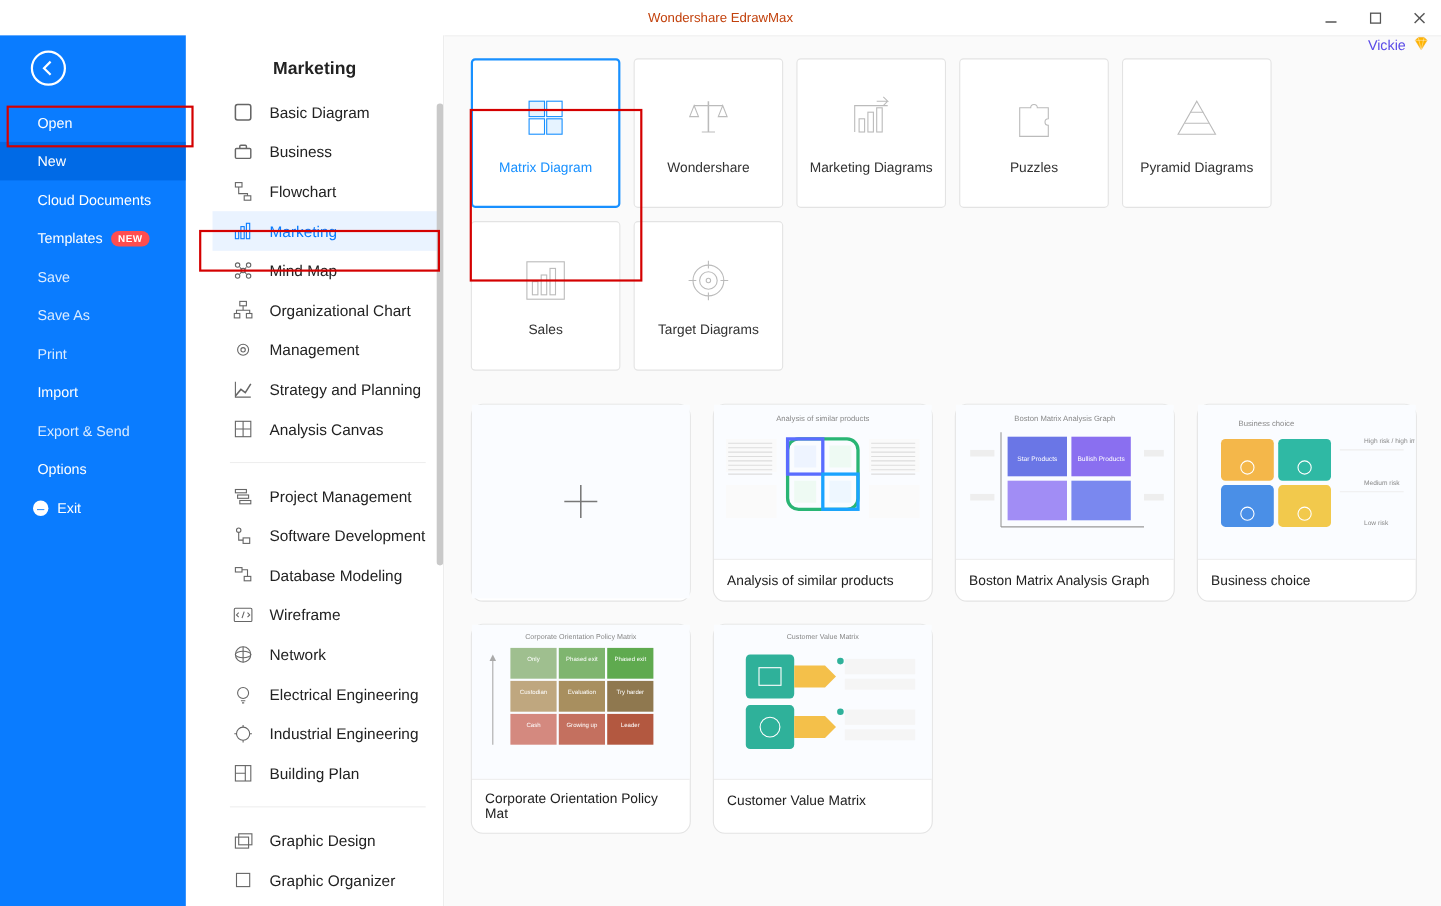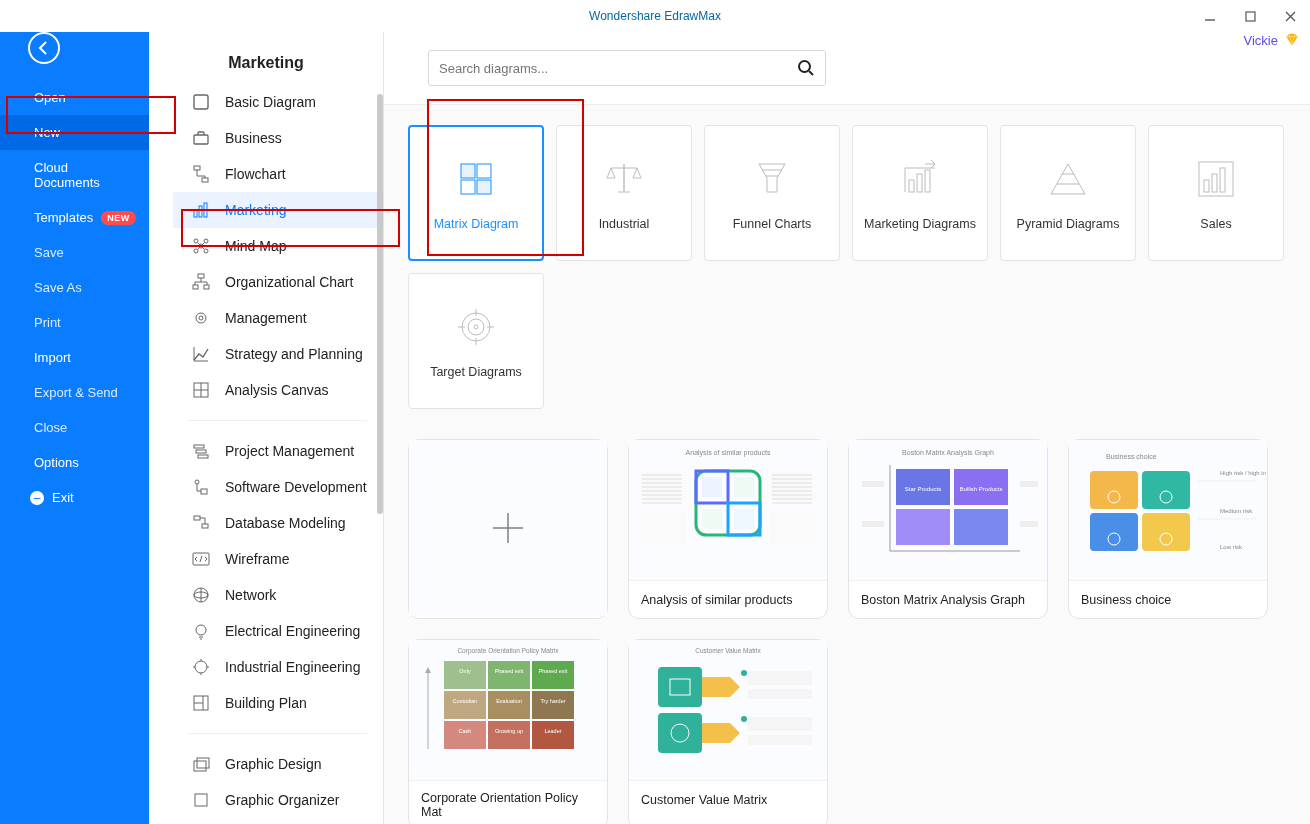--- a/index.html
+++ b/index.html
@@ -1,26 +1,26 @@
 <!DOCTYPE html>
 <html><head>
 <meta charset="utf-8">
 <style>
   * { box-sizing: border-box; margin: 0; padding: 0; }
   body { font-family: "Segoe UI", Arial, sans-serif; font-size: 13px; color: #222; background: #fff; overflow: hidden; }
   .app { display: flex; flex-direction: column; width: 1310px; height: 824px; }
   .titlebar { height: 32px; display: flex; align-items: center; justify-content: center; position: relative; background: #fff; }
-  .titlebar-title { font-size: 12px; color: #0369a1; }
+  .titlebar-title { font-size: 12px; color: #c2410c; }
   .win-controls { position: absolute; right: 0; top: 0; display: flex; height: 32px; }
   .win-btn { width: 40px; display: flex; align-items: center; justify-content: center; color: #555; font-size: 14px; cursor: pointer; }
   .userbar { position: absolute; right: 10px; top: 32px; display: flex; align-items: flex-end; gap: 6px; font-size: 13px; }
   .userbar .uname { color: #5a4be7; }
   .diamond { width: 16px; height: 16px; }
   .body { flex: 1; display: flex; min-height: 0; }
-  .sidebar-left { width: 149px; background: #0a7cff; color: #fff; display: flex; flex-direction: column; }
+  .sidebar-left { width: 169px; background: #0a7cff; color: #fff; display: flex; flex-direction: column; padding-top: 14px; }
   .back-circle { width: 32px; height: 32px; border: 2px solid #fff; border-radius: 50%; display: flex; align-items: center; justify-content: center; margin-left: 28px; margin-bottom: 16px; cursor: pointer; }
   .nav-item { padding: 10px 16px 10px 34px; font-size: 13px; cursor: pointer; display: flex; align-items: center; gap: 8px; color: rgba(255,255,255,0.85); }
   .nav-item.bright { color: #fff; font-weight: 500; }
   .nav-item.active { background: #006ae6; color: #fff; font-weight: 500; }
   .badge-new { background: #ff4d4f; color: #fff; font-size: 9px; font-weight: 700; padding: 2px 6px; border-radius: 8px; letter-spacing: 0.5px; }
   .exit-row { display: flex; align-items: center; gap: 8px; padding: 10px 16px 10px 30px; color: #fff; cursor: pointer; }
   .exit-dot { width: 14px; height: 14px; background: #fff; border-radius: 50%; display: flex; align-items: center; justify-content: center; color: #0a7cff; font-size: 12px; line-height: 1; }
 
   .hl-left { position: absolute; border: 2px solid #d40000; pointer-events: none; }
   .hl1 { left: 6px; top: 96px; width: 170px; height: 38px; }
@@ -123,23 +123,20 @@
           </div>
           <div class="nav-item">
             <span>Print</span>
           </div>
           <div class="nav-item bright">
             <span>Import</span>
           </div>
           <div class="nav-item">
             <span>Export &amp; Send</span>
           </div>
-          <div class="nav-item">
-            <span>Close</span>
-          </div>
           <div class="nav-item bright">
             <span>Options</span>
           </div>
         </div>
       <div class="exit-row">
         <span class="exit-dot">–</span>
         <span>Exit</span>
       </div>
     </div>
 
@@ -330,29 +327,20 @@
               <svg width="20" height="20" viewBox="0 0 20 20">
                 <rect x="4" y="4" width="12" height="12" fill="none" stroke="#666"></rect>
               </svg>
             </span>
             <span>Graphic Organizer</span>
           </div>
         </div>
     </div>
 
     <div class="main">
-      <div class="searchbar">
-        <div class="searchwrap">
-          <input type="text" placeholder="Search diagrams..." style="">
-          <svg width="18" height="18">
-              <circle cx="7.5" cy="7.5" r="5.5" fill="none" stroke="#222" stroke-width="2"></circle>
-              <line x1="12" y1="12" x2="16" y2="16" stroke="#222" stroke-width="2"></line>
-            </svg>
-        </div>
-      </div>
       <div class="main-scroll">
         <div class="tiles" id="tiles">
             <div class="tile sel">
               <div class="ticon">
                 <svg width="46" height="46" viewBox="0 0 46 46">
                   <rect x="8" y="8" width="14" height="14" fill="#e6f3ff" stroke="#1890ff"></rect>
                   <rect x="24" y="8" width="14" height="14" fill="none" stroke="#1890ff"></rect>
                   <rect x="8" y="24" width="14" height="14" fill="none" stroke="#1890ff"></rect>
                   <rect x="24" y="24" width="14" height="14" fill="#e6f3ff" stroke="#1890ff"></rect>
                 </svg>
@@ -361,43 +349,41 @@
             </div>
             <div class="tile">
               <div class="ticon">
                 <svg width="46" height="46" viewBox="0 0 46 46">
                   <line x1="23" y1="8" x2="23" y2="36" stroke="#bbb" stroke-width="1.4"></line>
                   <line x1="10" y1="12" x2="36" y2="12" stroke="#bbb"></line>
                   <path d="M10 12 L6 22 L14 22 Z M36 12 L32 22 L40 22 Z" fill="none" stroke="#bbb"></path>
                   <line x1="17" y1="36" x2="29" y2="36" stroke="#bbb"></line>
                 </svg>
               </div>
-              <div class="tlabel">Industrial</div>
-            </div>
-            <div class="tile">
-              <div class="ticon">
-                <svg width="46" height="46" viewBox="0 0 46 46">
-                  <path d="M10 8 L36 8 L28 22 L28 36 L18 36 L18 22 Z" fill="none" stroke="#bbb"></path>
-                  <line x1="13" y1="14" x2="33" y2="14" stroke="#bbb"></line>
-                  <line x1="17" y1="20" x2="29" y2="20" stroke="#bbb"></line>
-                </svg>
-              </div>
-              <div class="tlabel">Funnel Charts</div>
+              <div class="tlabel">Wondershare</div>
             </div>
             <div class="tile">
               <div class="ticon">
                 <svg width="46" height="46" viewBox="0 0 46 46">
                   <path d="M8 36 L8 12 L38 12" fill="none" stroke="#bbb"></path>
                   <rect x="12" y="24" width="5" height="12" fill="none" stroke="#bbb"></rect>
                   <rect x="20" y="18" width="5" height="18" fill="none" stroke="#bbb"></rect>
                   <rect x="28" y="14" width="5" height="22" fill="none" stroke="#bbb"></rect>
                   <path d="M28 8 L38 8 L34 4 M38 8 L34 12" fill="none" stroke="#bbb"></path>
                 </svg>
               </div>
               <div class="tlabel">Marketing Diagrams</div>
+            </div>
+            <div class="tile">
+              <div class="ticon">
+                <svg width="46" height="46" viewBox="0 0 46 46">
+                  <path d="M10 14 h10 a3 3 0 0 1 6 0 h10 v10 a3 3 0 0 0 0 6 v10 h-26 z" fill="none" stroke="#bbb"></path>
+                </svg>
+              </div>
+              <div class="tlabel">Puzzles</div>
             </div>
             <div class="tile">
               <div class="ticon">
                 <svg width="46" height="46" viewBox="0 0 46 46">
                   <path d="M23 8 L40 38 L6 38 Z" fill="none" stroke="#bbb"></path>
                   <line x1="12" y1="28" x2="34" y2="28" stroke="#bbb"></line>
                   <line x1="17" y1="18" x2="29" y2="18" stroke="#bbb"></line>
                 </svg>
               </div>
               <div class="tlabel">Pyramid Diagrams</div>

